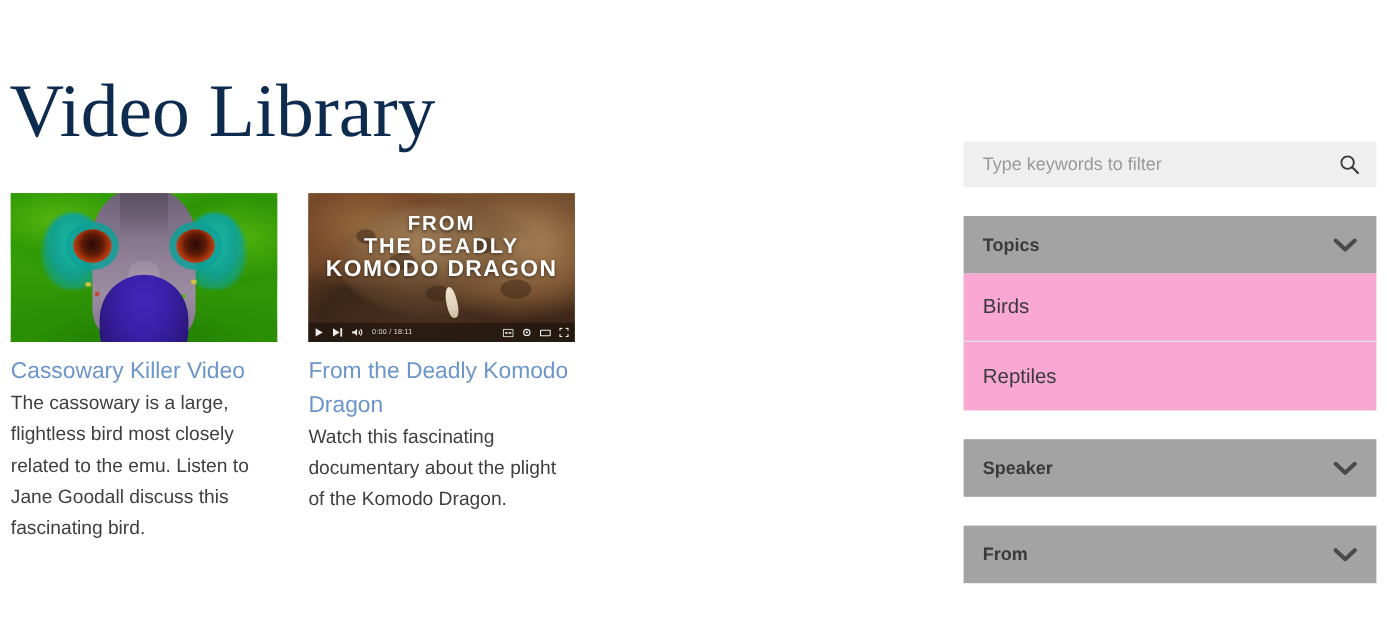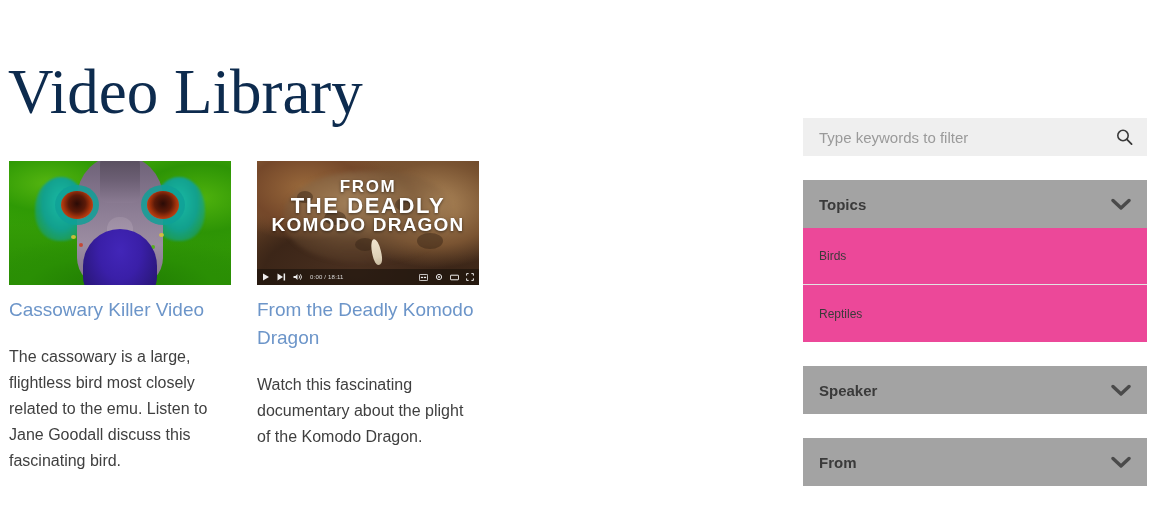--- a/index.html
+++ b/index.html
@@ -175,21 +175,21 @@
     top: 16px;
     text-align: center;
     color: #ffffff;
     font-family: "Liberation Sans", sans-serif;
     font-weight: bold;
     letter-spacing: 1.6px;
     line-height: 19px;
     text-shadow: 0 1px 3px rgba(0,0,0,0.55);
   }
   .kd-line1 { font-size: 17px; }
-  .kd-line2 { font-size: 22px; }
+  .kd-line2 { font-size: 18px; }
   .kd-line3 { font-size: 19px; letter-spacing: 1.2px; }
 
   .yt-bar {
     position: absolute;
     left: 0;
     right: 0;
     bottom: 0;
     height: 16px;
     background: rgba(20,14,9,0.55);
     display: flex;
@@ -218,21 +218,21 @@
     display: block;
     margin-top: 11px;
     font-size: 19px;
     line-height: 28px;
     color: #6c95c9;
     text-decoration: none;
     font-family: "Liberation Sans", sans-serif;
     cursor: pointer;
   }
   .card-desc {
-    margin-top: 20px;
+    margin-top: 0;
     font-size: 16px;
     line-height: 26px;
     color: #3f3f3f;
     font-family: "Liberation Sans", sans-serif;
   }
 
   
   .sidebar {
     position: absolute;
     left: 803px;
@@ -294,28 +294,28 @@
     font-weight: bold;
     color: #3a3a3a;
     font-family: "Liberation Sans", sans-serif;
   }
   .chevron {
     margin-left: auto;
     line-height: 0;
   }
   .filter-item {
     height: 57px;
-    background: #ec4899;
+    background: #f9a8d4;
     display: flex;
     align-items: center;
     padding: 0 16px;
     box-sizing: border-box;
     border-bottom: 1px solid #e3e3e3;
     cursor: pointer;
-    font-size: 12px;
+    font-size: 17px;
     color: #3a3a3a;
     font-family: "Liberation Sans", sans-serif;
   }
   .filter-item:last-child { border-bottom: 0; }
 </style>
 </head>
 <body>
 
 <div class="page">
 

